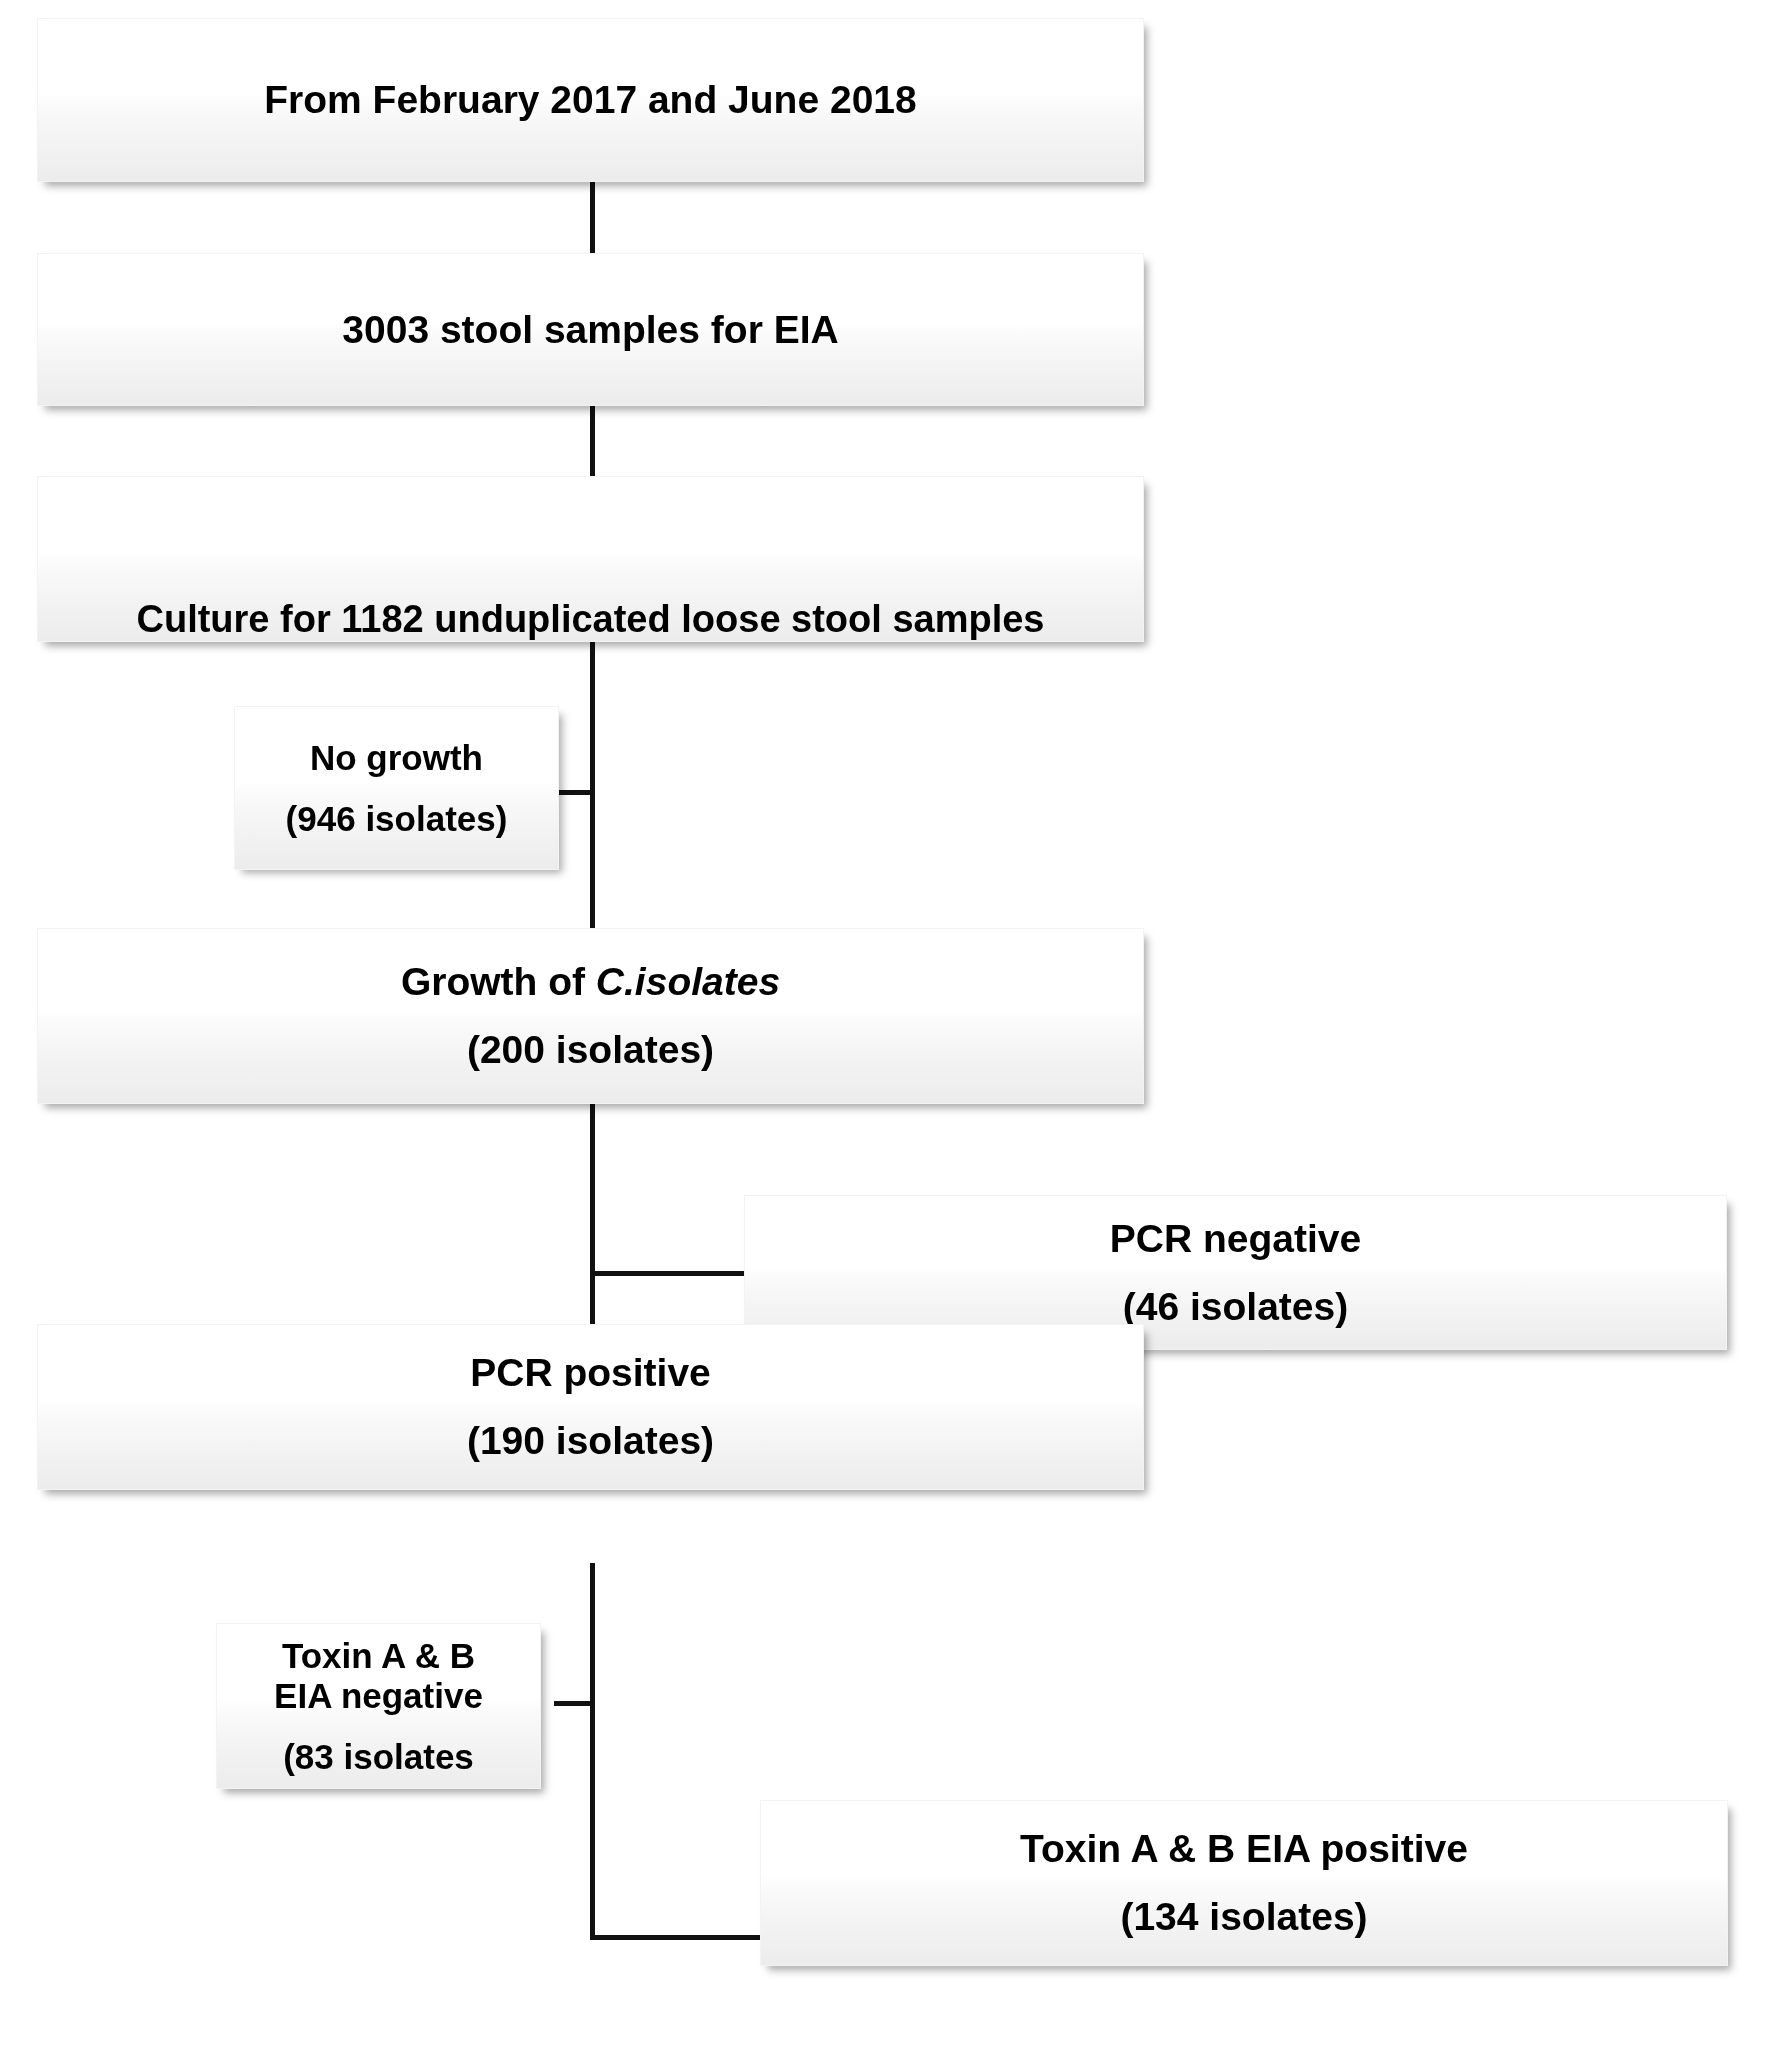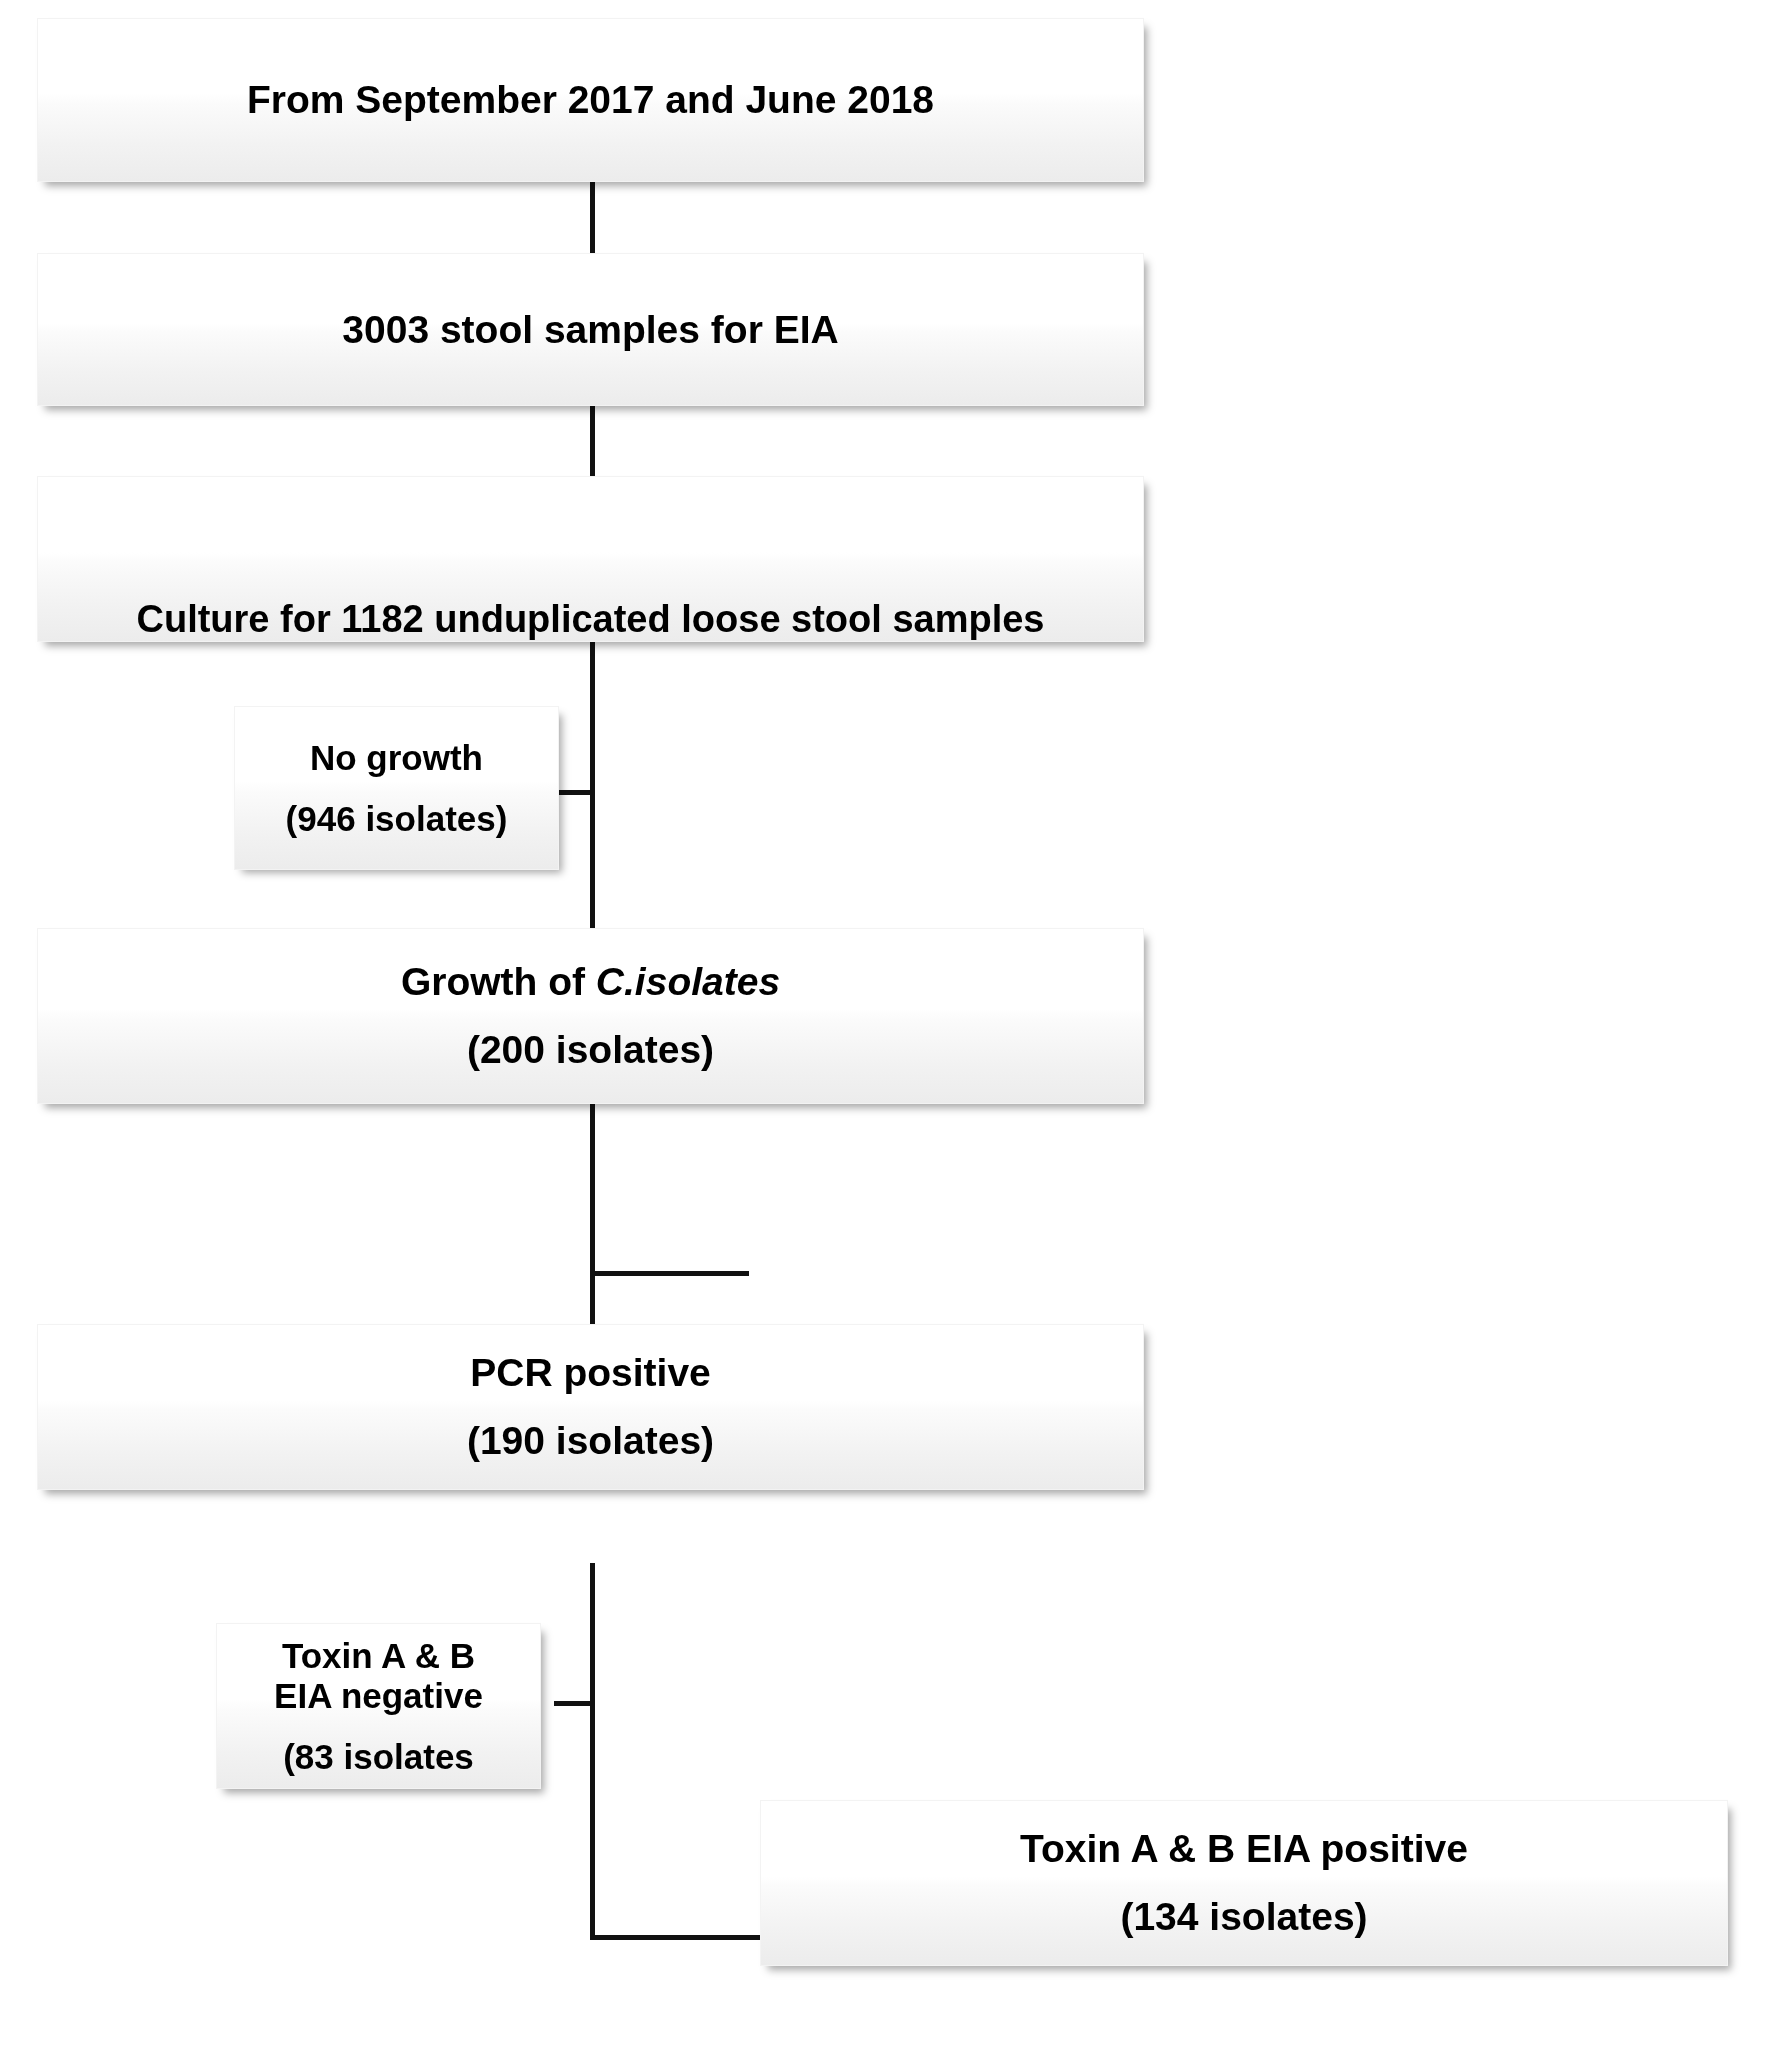--- a/index.html
+++ b/index.html
@@ -87,41 +87,45 @@
 
   <div class="conn h" style="left:590px; top:1271px; width:159px;"></div>
 
   <div class="conn v" style="left:590px; top:1563px; height:377px;"></div>
 
   <div class="conn h" style="left:554px; top:1701px; width:41px;"></div>
 
   <div class="conn h" style="left:590px; top:1935px; width:175px;"></div>
 
   <div class="node f-lg" style="left:37px; top:17.5px; width:1107px; height:164px;">
-    <span class="line">From September 2017 and June 2018</span>
+    <span class="line">From February 2017 and June 2018</span>
   </div>
 
   <div class="node f-lg" style="left:37px; top:253px; width:1107px; height:153px;">
     <span class="line">3003 stool samples for EIA</span>
   </div>
 
   <div class="node f-md" style="left:37px; top:476px; width:1107px; height:166px;">
     <span class="line">Culture for 1182 unduplicated loose stool samples</span>
   </div>
 
   <div class="node f-sm" style="left:234px; top:706px; width:325px; height:164px;">
     <span class="line">No growth</span>
     <span class="line sp">(946 isolates)</span>
   </div>
 
   <div class="node f-lg" style="left:37px; top:928px; width:1107px; height:176px;">
     <span class="line"><span>Growth of </span><em class="sci">C.isolates</em></span>
     <span class="line sp">(200 isolates)</span>
   </div>
 
+  <div class="node f-lg" style="left:744px; top:1195px; width:983px; height:155px;">
+    <span class="line">PCR negative</span>
+    <span class="line sp">(46 isolates)</span>
+  </div>
 
   <div class="node f-lg" style="left:37px; top:1324px; width:1107px; height:166px;">
     <span class="line">PCR positive</span>
     <span class="line sp">(190 isolates)</span>
   </div>
 
   <div class="node f-sm" style="left:216px; top:1623px; width:325px; height:166px;">
     <span class="line">Toxin A &amp; B</span>
     <span class="line tight">EIA negative</span>
     <span class="line sp">(83 isolates</span>

